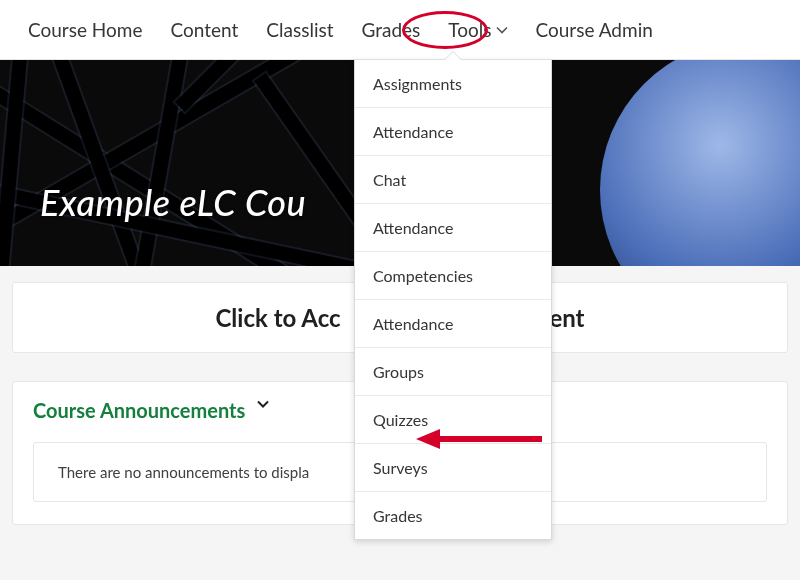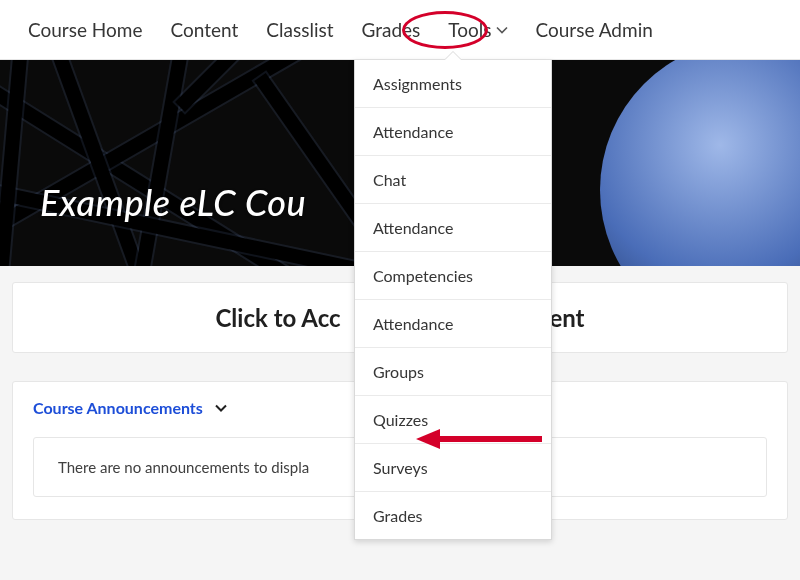--- a/index.html
+++ b/index.html
@@ -134,24 +134,23 @@
     margin-bottom: 28px;
   }
   .widget {
     background: #fff;
     border: 1px solid #e6e6e6;
     border-radius: 3px;
     padding: 16px 20px 22px;
   }
   .widget-header {
     display: flex;
-    align-items: center;
-    font-size: 16px;
+    font-size: 20px;
     font-weight: 700;
-    color: #1d4ed8;
+    color: #15803d;
     margin-bottom: 20px;
     cursor: pointer;
   }
   .widget-header .chevron { margin-left: 12px; }
   .widget-body {
     border: 1px solid #e6e6e6;
     border-radius: 3px;
     padding: 20px 24px;
     font-size: 15px;
     color: #404040;

